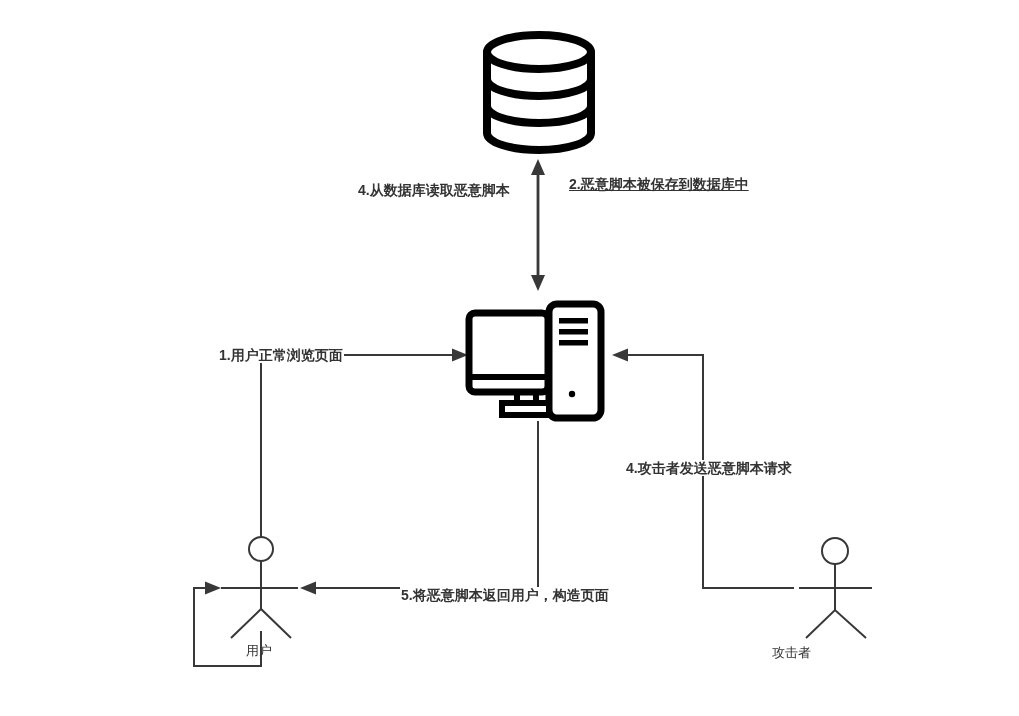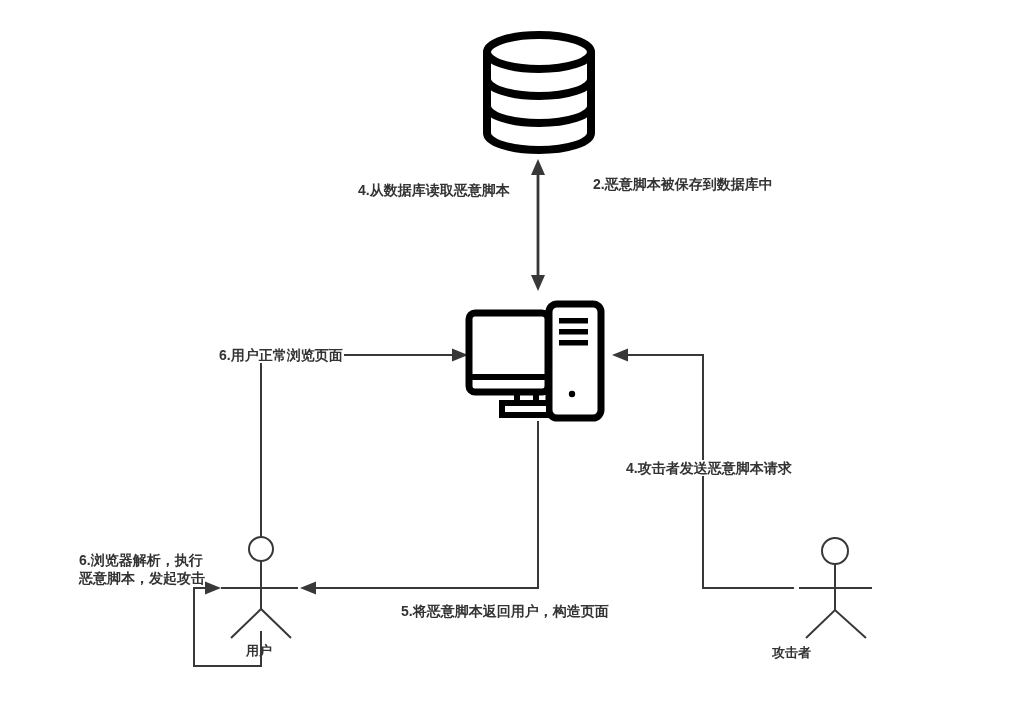--- a/index.html
+++ b/index.html
@@ -63,21 +63,21 @@
     color: var(--text);
     background: var(--background);
     white-space: nowrap;
     padding: 0 1px;
   }
   .lbl.multi { line-height: 18px; background: transparent; }
   .node-lbl {
     position: absolute;
     z-index: 0;
     font-size: 13px;
-    font-weight: bold;
+    font-weight: normal;
     color: var(--text);
     white-space: nowrap;
   }
 </style>
 </head>
 <body>
 
 <div class="canvas">
 
   <div class="node-lbl" style="left:246px; top:642px;">用户</div>
@@ -139,22 +139,18 @@
 
     <g class="figure">
       <circle cx="835" cy="551" r="13" class="head"></circle>
       <line x1="835" y1="564" x2="835" y2="610"></line>
       <line x1="799" y1="588" x2="872" y2="588"></line>
       <polyline points="806,638 835,610 866,638"></polyline>
     </g>
   </svg>
 
   <div class="lbl" style="left:357px; top:182px;">4.从数据库读取恶意脚本</div>
-  <div class="lbl" style="left:592px; top:176px;">2.恶意脚本被保存到数据库中</div>
-  <div class="lbl" style="left:218px; top:347px;">6.用户正常浏览页面</div>
+  <div class="lbl" style="left:568px; top:176px;text-decoration:underline;">2.恶意脚本被保存到数据库中</div>
+  <div class="lbl" style="left:218px; top:347px;">1.用户正常浏览页面</div>
   <div class="lbl" style="left:625px; top:460px;">4.攻击者发送恶意脚本请求</div>
-  <div class="lbl" style="left:400px; top:603px;text-align:right;">5.将恶意脚本返回用户，构造页面</div>
-  <div class="lbl multi" style="left:78px; top:551px;">
-    <div>6.浏览器解析，执行</div>
-    <div>恶意脚本，发起攻击</div>
-  </div>
+  <div class="lbl" style="left:400px; top:587px;text-align:right;">5.将恶意脚本返回用户，构造页面</div>
 
 </div>
 
 </body></html>

